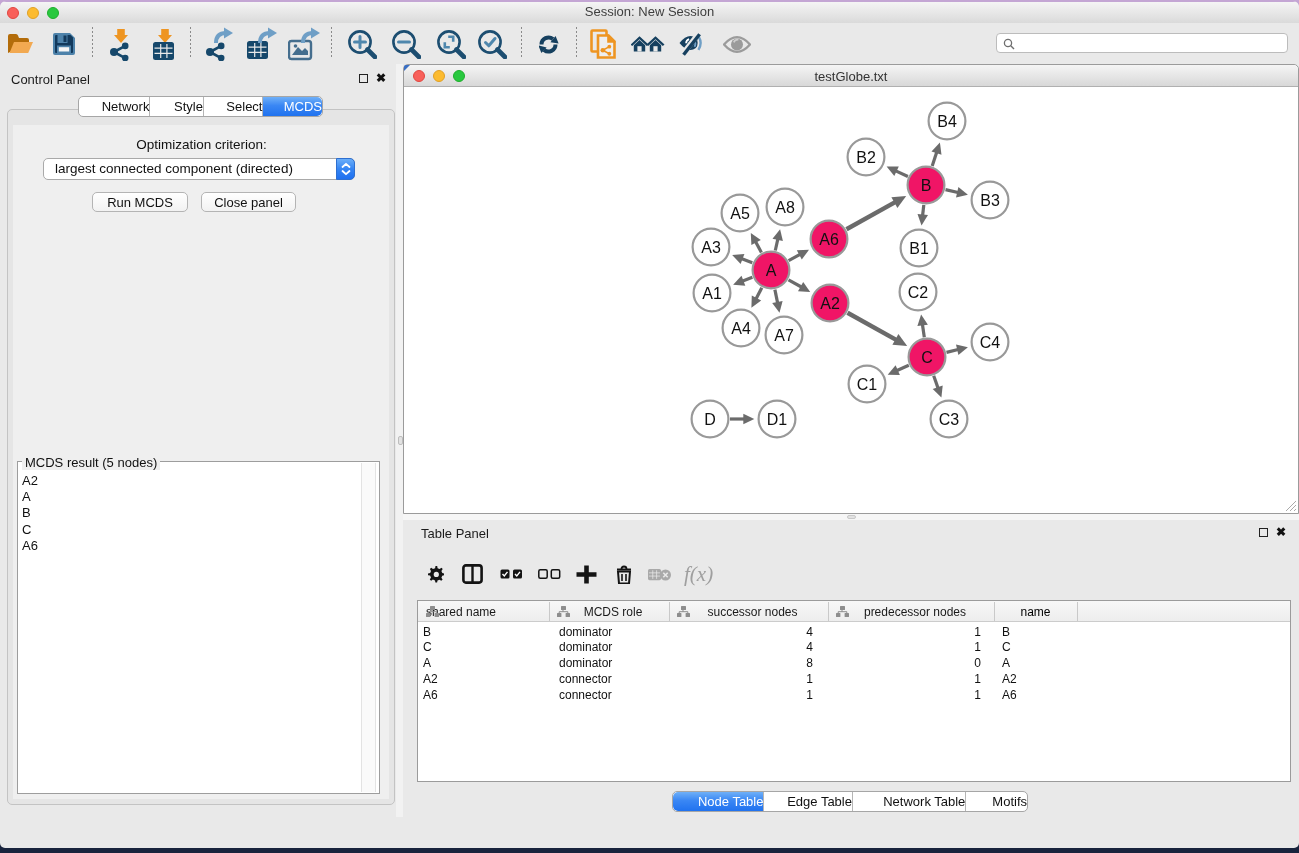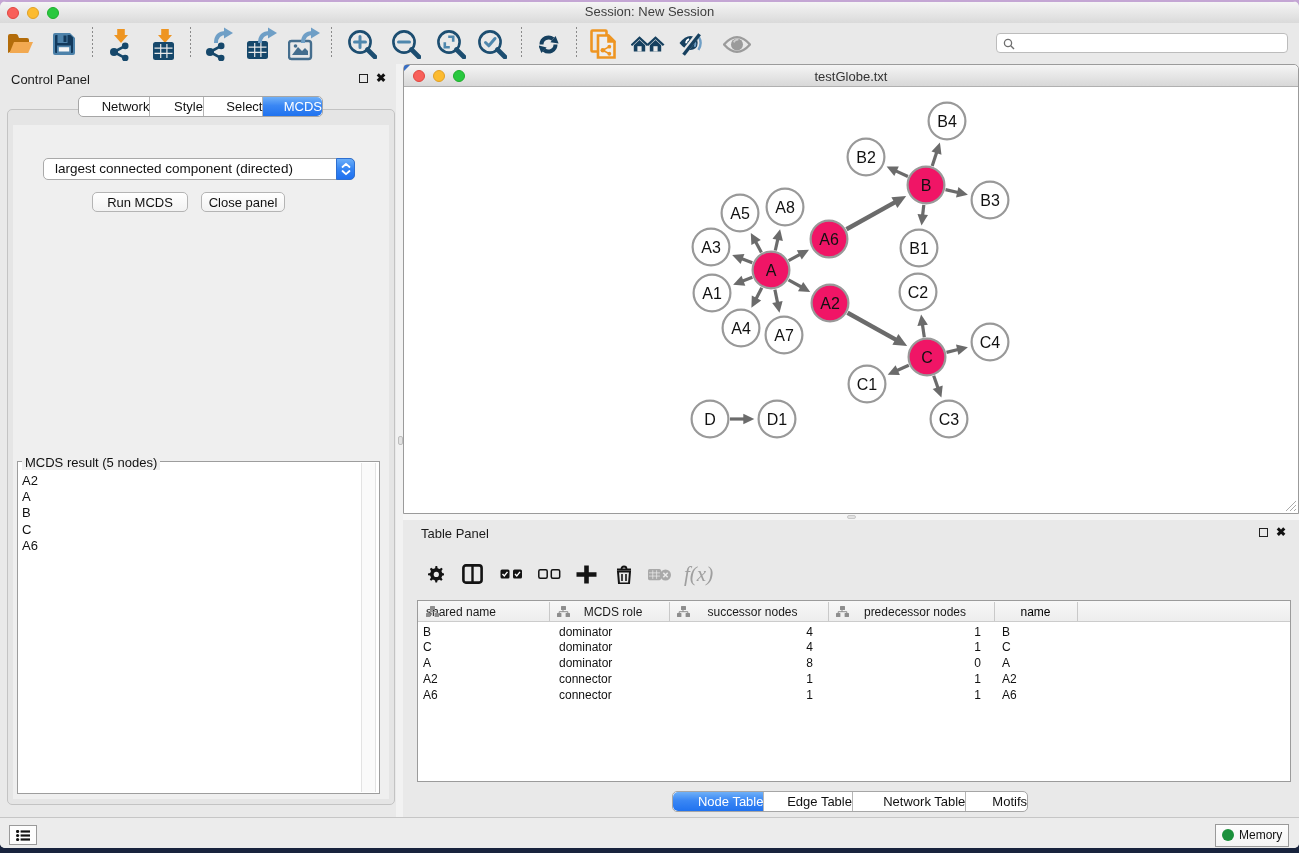--- a/index.html
+++ b/index.html
@@ -182,28 +182,29 @@
 <div class="float-ic" style="left:359px;top:73px"></div>
 <div class="close-ic" style="left:376px;top:70px">✖</div>
 <div class="tabbar" style="left:78px;top:95px;width:245px">
  <div class="tab" style="width:72px">Network</div>
  <div class="tab" style="width:54px">Style</div>
  <div class="tab" style="width:60px">Select</div>
  <div class="tab tabsel" style="width:59px;border-radius:0 5px 5px 0">MCDS</div>
 </div>
 <div style="position:absolute;left:7px;top:108px;width:388px;height:696px;border:1px solid #c3c3c3;border-radius:5px;background:#e5e5e5"></div>
 <div style="position:absolute;left:13px;top:124px;width:376px;height:674px;background:#efefef"></div>
+<div style="position:absolute;left:14px;top:136px;width:375px;text-align:center;font-size:13.5px;color:#111">Optimization criterion:</div>
 <div style="position:absolute;left:43px;top:157px;width:312px;height:22px;background:#fff;border:1px solid #a9a9a9;border-radius:5px"></div>
 <div style="position:absolute;left:55px;top:160px;font-size:13.5px;color:#111">largest connected component (directed)</div>
 <div style="position:absolute;left:336px;top:157px;width:19px;height:22px;background:linear-gradient(#6aaef9,#3585f3 50%,#1f70f0);border-radius:0 5px 5px 0;border:1px solid #2e6fd0"></div>
 <svg style="position:absolute;left:340px;top:161px" width="12" height="14" viewBox="0 0 12 14">
       <path d="M2.5 5 L6 1.8 L9.5 5 M2.5 9 L6 12.2 L9.5 9" fill="none" stroke="#fff" stroke-width="1.8" stroke-linejoin="round" stroke-linecap="round"></path>
     </svg>
 <div class="btn" style="left:92px;top:191px;width:96px;height:20px;line-height:19px">Run MCDS</div>
-<div class="btn" style="left:201px;top:191px;width:84px;height:20px;line-height:19px">Close panel</div>
+<div class="btn" style="left:201px;top:191px;width:95px;height:20px;line-height:19px">Close panel</div>
 
 <div style="position:absolute;left:17px;top:460px;width:363px;height:333px;border:1px solid #9d9d9d;background:#fff"></div>
 <div style="position:absolute;left:22px;top:454px;background:#efefef;padding:0 3px;font-size:13px;color:#111">MCDS result (5 nodes)</div>
 <div style="position:absolute;left:22px;top:472px;font-size:13px;color:#111;line-height:16.2px">A2<br>A<br>B<br>C<br>A6</div>
 <div style="position:absolute;left:361px;top:462px;width:15px;height:329px;background:#fafafa;border-left:1px solid #e3e3e3;border-right:1px solid #e3e3e3"></div>
 
 <div style="position:absolute;left:396px;top:63px;width:7px;height:753px;background:#f2f2f2"></div>
 <div style="position:absolute;left:403px;top:513px;width:896px;height:6px;background:#f6f6f6"></div>
 
 <div style="position:absolute;left:403px;top:63px;width:896px;height:450px;border:1px solid #9b9b9b;border-radius:5px 5px 0 0;background:#fff">
@@ -424,28 +425,12 @@
     <div style="position:absolute;left:559px;top:686.6999999999998px;font-size:12px;color:#111">connector</div>
     <div style="position:absolute;left:700px;top:686.6999999999998px;width:113px;text-align:right;font-size:12px;color:#111">1</div>
     <div style="position:absolute;left:868px;top:686.6999999999998px;width:113px;text-align:right;font-size:12px;color:#111">1</div>
     <div style="position:absolute;left:1002px;top:686.6999999999998px;font-size:12px;color:#111">A6</div>
     <div class="tabbar" style="left:672px;top:790px;width:356px">
  <div class="tab tabsel" style="width:92px;border-radius:5px 0 0 5px">Node Table</div>
  <div class="tab" style="width:89px">Edge Table</div>
  <div class="tab" style="width:114px">Network Table</div>
  <div class="tab" style="width:61px">Motifs</div>
 </div>
-<div id="statusbar">
- <div style="position:absolute;left:9px;top:7px;width:28px;height:20px;background:#fdfdfd;border:1px solid #9a9a9a"></div>
- <svg style="position:absolute;left:16px;top:12px" width="14" height="11" viewBox="0 0 14 11">
-        <g fill="#111">
-          <circle cx="1.6" cy="1.5" r="1.6"></circle>
-          <circle cx="1.6" cy="5.5" r="1.6"></circle>
-          <circle cx="1.6" cy="9.5" r="1.6"></circle>
-          <rect x="4.6" y="0.4" width="9.4" height="2.2"></rect>
-          <rect x="4.6" y="4.4" width="9.4" height="2.2"></rect>
-          <rect x="4.6" y="8.4" width="9.4" height="2.2"></rect>
-        </g>
-      </svg>
- <div style="position:absolute;left:1215px;top:6px;width:74px;height:23px;background:linear-gradient(#fdfdfd,#f4f4f4);border:1px solid #9a9a9a"></div>
- <div style="position:absolute;left:1222px;top:11px;width:12px;height:12px;border-radius:50%;background:#1b913c"></div>
- <div style="position:absolute;left:1239px;top:10px;font-size:12px;color:#111">Memory</div>
-</div>
 </div>
 </body></html>

